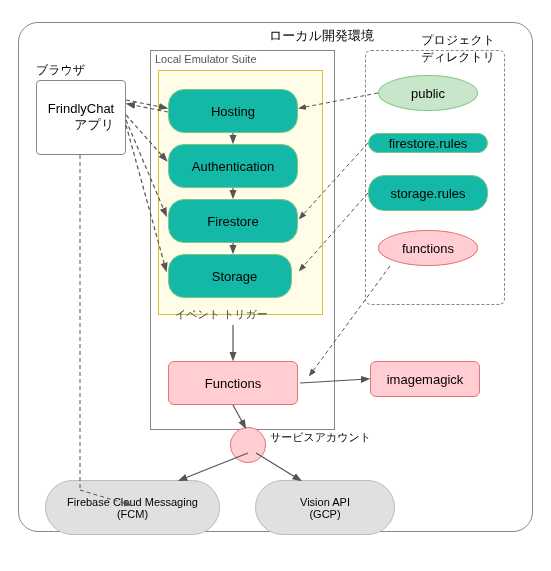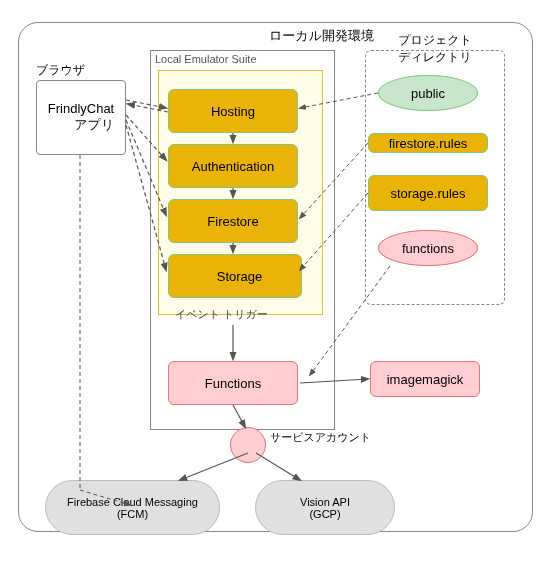--- a/index.html
+++ b/index.html
@@ -86,23 +86,23 @@
       left: 365px;
       width: 140px;
       height: 255px;
       border: 1.5px dashed #888;
       border-radius: 6px;
       background: transparent;
     }
     
     .service-box-green {
       position: absolute;
-      background: #eab308;
+      background: #14b8a6;
       border: 1px solid #81c784;
-      border-radius: 6px;
+      border-radius: 16px;
       display: flex;
       align-items: center;
       justify-content: center;
       text-align: center;
     }
     
     .service-box-red {
       position: absolute;
       background: #ffcdd2;
       border: 1px solid #e57373;
@@ -178,31 +178,31 @@
   </div>
 
   <div class="service-box-green" style="top:144px; left:168px; width:130px; height:44px;">
     <span>Authentication</span>
   </div>
 
   <div class="service-box-green" style="top:199px; left:168px; width:130px; height:44px;">
     <span>Firestore</span>
   </div>
 
-  <div class="service-box-green" style="top:254px; left:168px; width:134px; height:44px;padding-left:9px;">
+  <div class="service-box-green" style="top:254px; left:168px; width:124px; height:44px;padding-left:9px;">
     <span>Storage</span>
   </div>
 
   <div style="position:absolute; top:307px; left:175px; font-size:11px; color:#444;">イベント トリガー</div>
 
   <div class="service-box-red" style="top:361px; left:168px; width:130px; height:44px;">
     <span>Functions</span>
   </div>
 
-  <div style="position:absolute; top:32px; left:375px; font-size:12px; text-align:center; width:120px;">プロジェクト<br>ディレクトリ</div>
+  <div style="position:absolute; top:32px; left:375px; font-size:12px; text-align:right; width:120px;">プロジェクト<br>ディレクトリ</div>
 
   <div class="project-box"></div>
 
   <div class="ellipse-green" style="top:75px; left:378px; width:100px; height:36px;">
     <span>public</span>
   </div>
 
   <div class="service-box-green" style="top:133px; left:368px; width:120px; height:20px;">
     <span>firestore.rules</span>
   </div>

